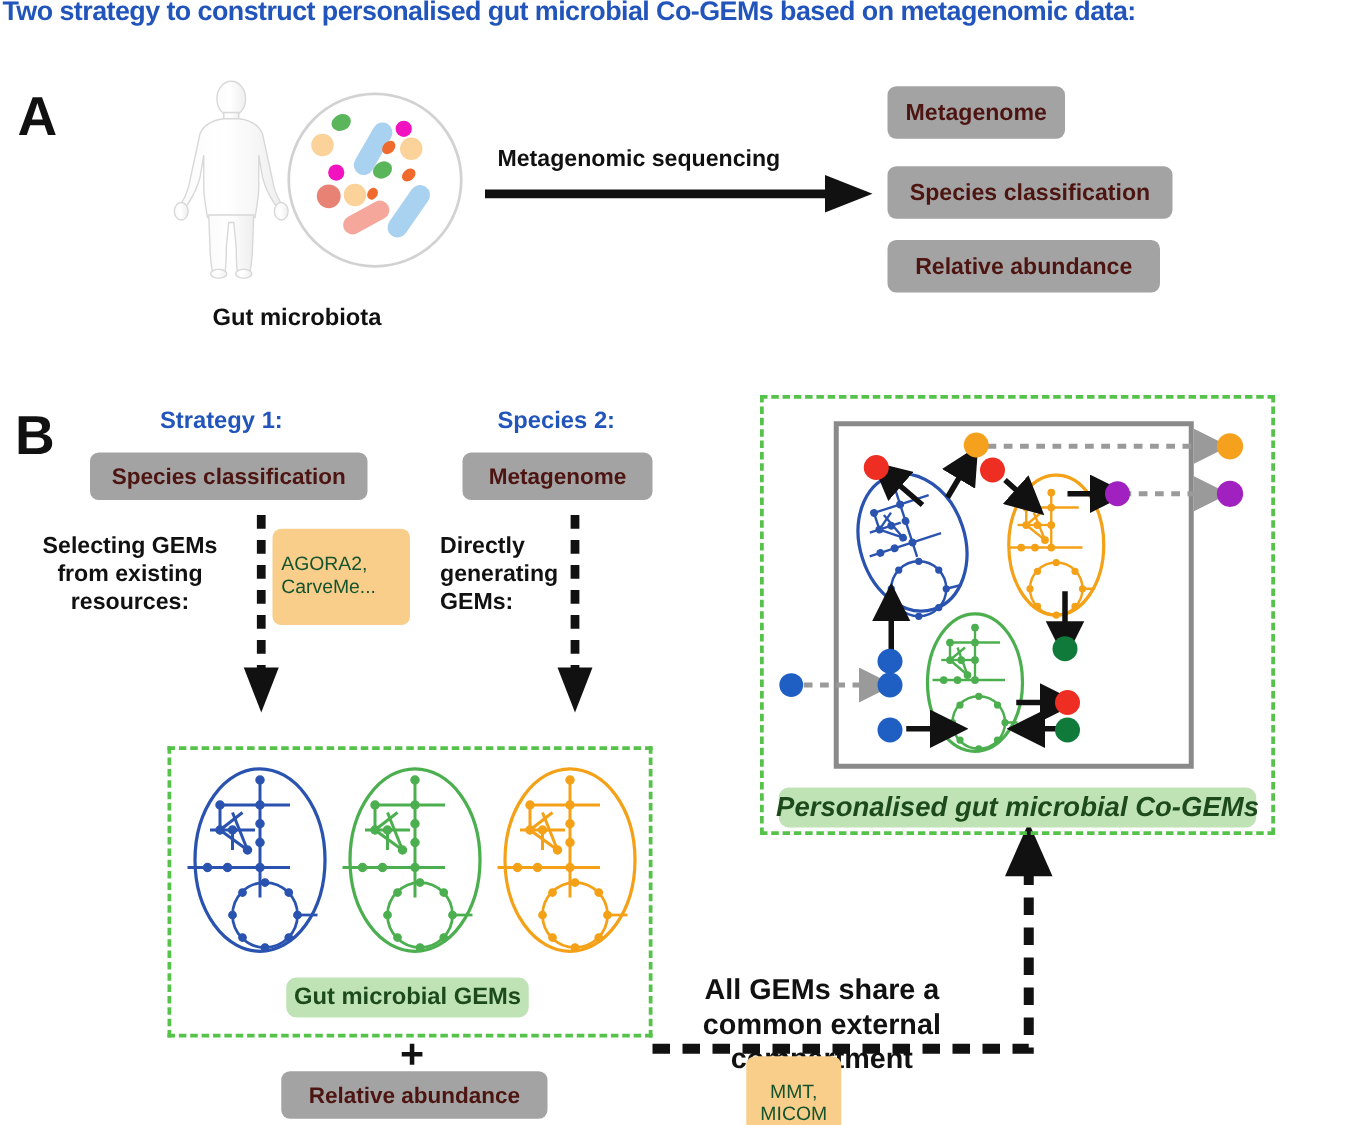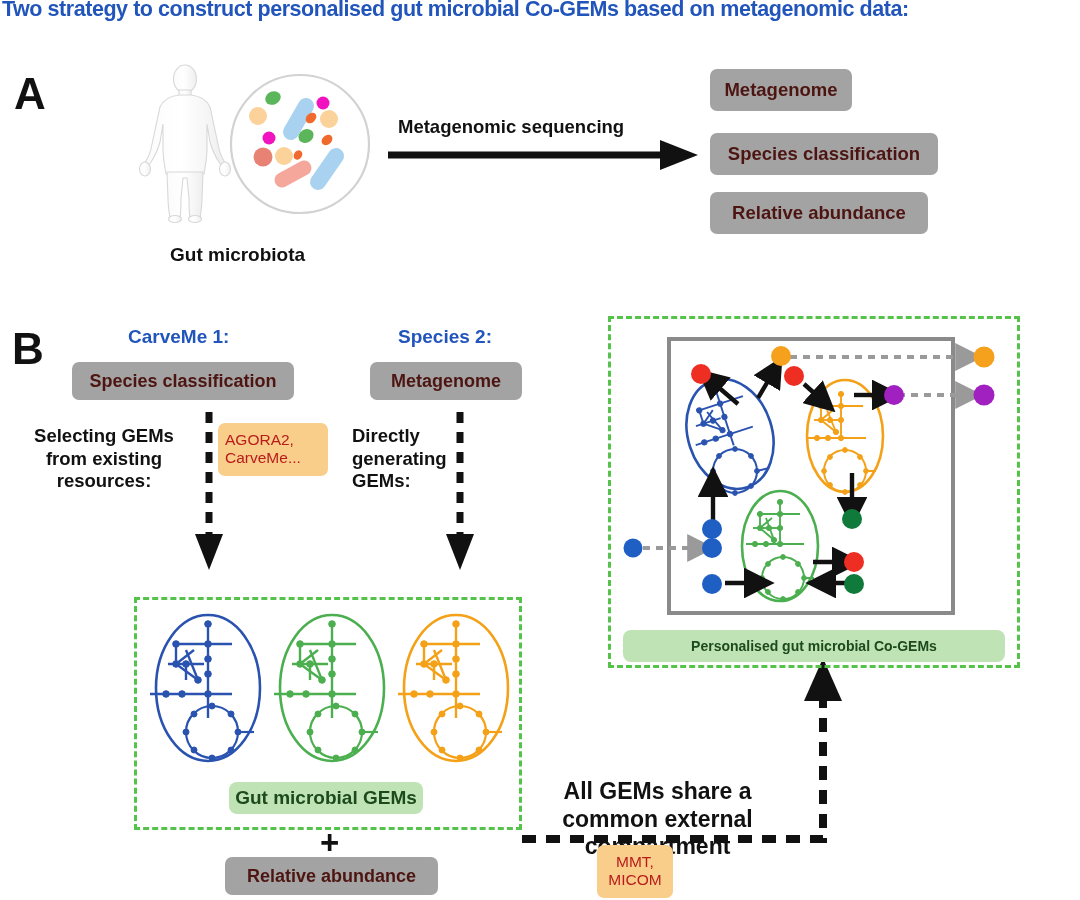--- a/index.html
+++ b/index.html
@@ -66,25 +66,25 @@
     display: flex;
     align-items: center;
     justify-content: center;
     box-sizing: border-box;
     white-space: nowrap;
   }
 
   
   .tool-box {
     background: #f8ce8a;
-    color: #b91c1c;
+    color: #14532d;
     border-radius: 7px;
     font-size: 15.5px;
     line-height: 1.18;
-    padding: 8px 7px;
+    padding: 20px 7px;
     box-sizing: border-box;
     text-align: left;
   }
   .tool-box.center { text-align: center; }
 
   
   .blk {
     color: #111111;
     font-weight: bold;
   }
@@ -191,21 +191,21 @@
     <line x1="0" y1="17" x2="276" y2="17" stroke="#111111" stroke-width="7"></line>
     <polygon points="272,2 310,17 272,32" fill="#111111"></polygon>
   </svg>
 
   <div class="abs pink-box" style="left:710px; top:69px; width:142px; height:42px; font-size:18.5px;">Metagenome</div>
   <div class="abs pink-box" style="left:710px; top:133px; width:228px; height:42px; font-size:18.5px;">Species classification</div>
   <div class="abs pink-box" style="left:710px; top:192px; width:218px; height:42px; font-size:18.5px;">Relative abundance</div>
 
   <div class="abs panel-letter" id="panel-b-letter">B</div>
 
-  <div class="abs strategy-head" style="left:128px; top:326px;">CarveMe 1:</div>
+  <div class="abs strategy-head" style="left:128px; top:326px;">Strategy 1:</div>
   <div class="abs pink-box" style="left:72px; top:362px; width:222px; height:38px; font-size:18px;">Species classification</div>
   <div class="abs blk" style="left:14px; top:425px; width:180px; font-size:18.5px; line-height:1.22; text-align:center;">Selecting GEMs from existing resources:</div>
   <div class="abs tool-box" style="left:218px; top:423px; width:110px;">AGORA2, CarveMe...</div>
 
   <svg class="abs nolabel" style="left:193px; top:412px;" width="32" height="160" viewBox="0 0 32 160">
     <line x1="16" y1="0" x2="16" y2="124" stroke="#111111" stroke-width="7" stroke-dasharray="11 9"></line>
     <polygon points="2,122 30,122 16,158" fill="#111111"></polygon>
   </svg>
 
   <div class="abs strategy-head" style="left:398px; top:326px;">Species 2:</div>
@@ -526,15 +526,15 @@
       <circle cx="104" cy="232" r="10" fill="#1f5fc4"></circle>
       <circle cx="104" cy="268" r="10" fill="#1f5fc4"></circle>
       <circle cx="25" cy="232" r="9.5" fill="#1f5fc4"></circle>
 
       <circle cx="244" cy="203" r="10" fill="#0f7a3a"></circle>
       <circle cx="246" cy="246" r="10" fill="#ee2e22"></circle>
       <circle cx="246" cy="268" r="10" fill="#0f7a3a"></circle>
     </g>
   </svg>
 
-  <div class="abs green-label" style="left:623px; top:630px; width:382px; height:32px; font-size:14px;">Personalised gut microbial Co-GEMs</div>
+  <div class="abs green-label" style="left:623px; top:630px; width:382px; height:32px; font-size:22px;font-style:italic;">Personalised gut microbial Co-GEMs</div>
 
 </div>
 
 </body></html>

